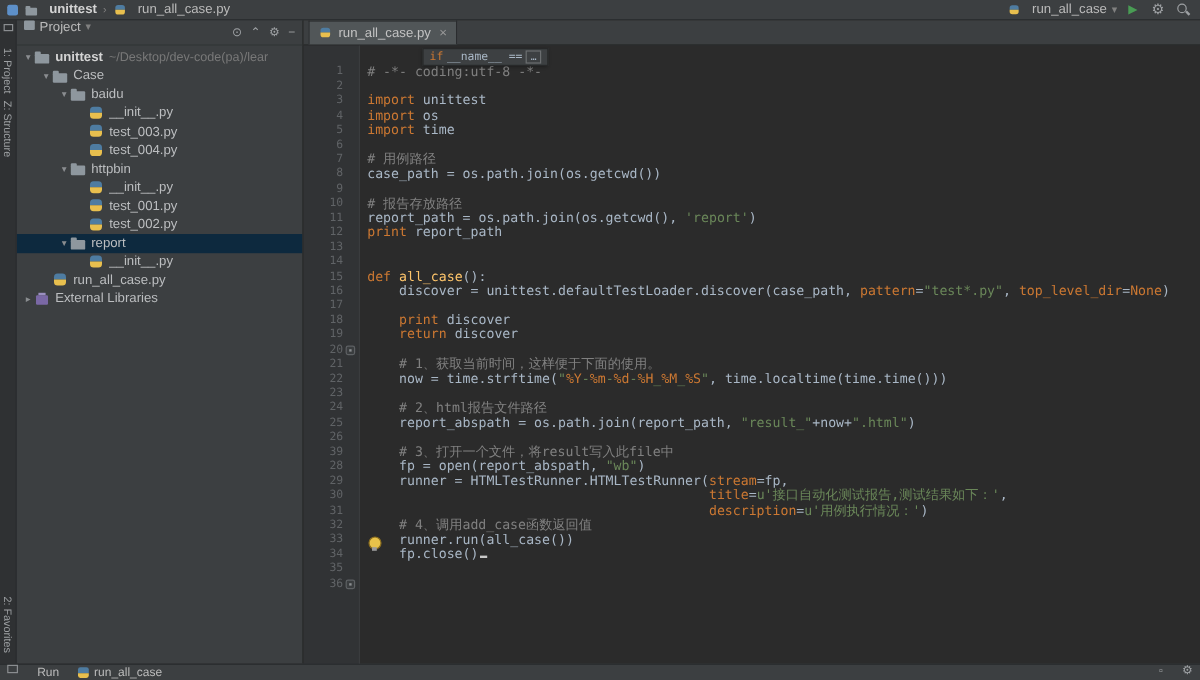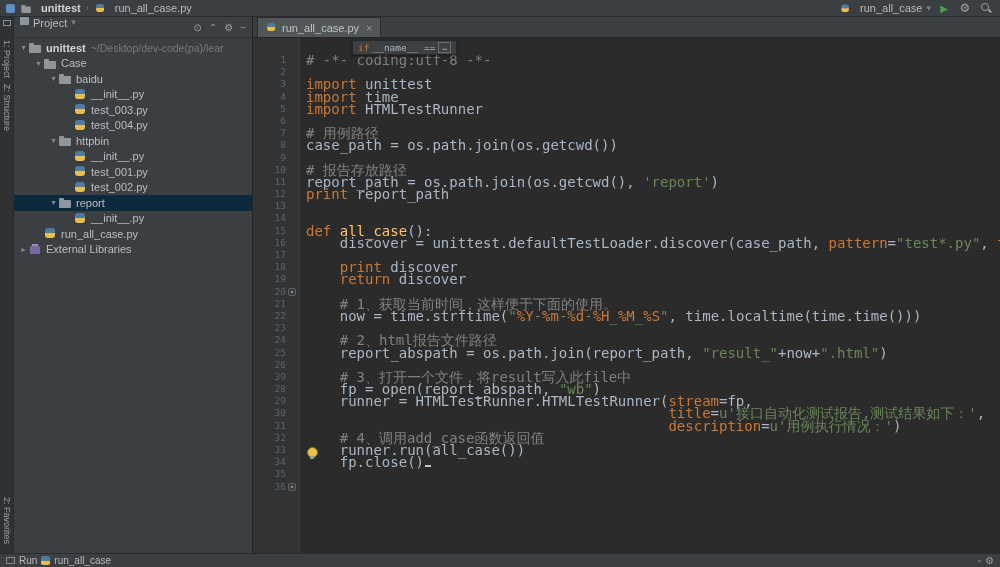--- a/index.html
+++ b/index.html
@@ -62,21 +62,21 @@
     display:flex;align-items:flex-end;padding-left:4px}
   .tab{height:20px;background:#515658;border:1px solid #2a2c2e;border-bottom:none;
     display:flex;align-items:center;gap:4px;padding:0 7px;font-size:11px;color:#c3c3c3}
   .tab .tree-icon{margin-right:0}
   .tab-close{color:#9a9a9a;font-size:11px;margin-left:3px}
   .editor-body{flex:1;display:flex;position:relative;min-height:0}
   .gutter{flex:0 0 47px;background:#313335;border-right:1px solid #3a3c3e;padding-top:16px;text-align:right}
   .ln{height:12.2px;line-height:12.2px;font-family:"DejaVu Sans Mono",monospace;font-size:9.5px;
     color:var(--lnum,#606366);padding-right:13px}
   .code{flex:1;padding:16px 0 0 6px;position:relative;overflow:hidden}
-  .cl{height:12.2px;line-height:12.2px;font-family:"DejaVu Sans Mono",monospace;font-size:14px;
+  .cl{height:12.2px;line-height:12.2px;font-family:"DejaVu Sans Mono",monospace;font-size:11px;
     white-space:pre;color:var(--plain,#a9b7c6)}
   .tk-p{color:var(--plain,#a9b7c6)}
   .tk-k{color:var(--kw,#cc7832)}
   .tk-s{color:var(--str,#6a8759)}
   .tk-c{color:var(--cmt,#808080)}
   .tk-f{color:var(--fn,#ffc66b)}
   .tk-a{color:var(--arg,#cc7832)}
   .tk-e{color:var(--esc,#cc7832)}
   .caret{display:inline-block;width:6px;height:2px;background:#c8c8c8;vertical-align:baseline;margin-left:1px}
 
@@ -88,21 +88,21 @@
   .gutter-marker{position:absolute;left:35px;width:8px;height:8px;border:1px solid #5e6164;
     border-radius:2px;background:#3a3d3f;z-index:4}
   .gutter-marker::after{content:"";position:absolute;left:2px;top:2px;width:2px;height:2px;background:#8a8d90}
   .bulb{position:absolute;left:54px;width:10px;height:13px;z-index:4}
   .bulb::before{content:"";position:absolute;left:0;top:0;width:9px;height:9px;border-radius:50%;
     background:#e8c24a;border:1px solid #8a6d1f}
   .bulb::after{content:"";position:absolute;left:2.5px;top:9px;width:4px;height:3px;background:#9a9a9a}
 
   
   .statusbar{flex:0 0 14px;background:#3c3f41;border-top:1px solid #292b2d;
-    display:flex;align-items:center;gap:4px;padding:0 6px;font-size:10px;color:#bbb}
+    display:flex;gap:16px;padding:0 6px;font-size:10px;color:#bbb}
   .sw-icon{width:9px;height:7px;border:1px solid #8a8d90}
   .sb-group{display:flex;align-items:center;gap:4px}
   .mini-py{position:relative;width:9px;height:9px}
   .mini-py i{position:absolute;left:0;width:9px;height:4.5px}
   .mini-py .a{top:0;background:#4e7ca1;border-radius:2px 2px 0 0}
   .mini-py .b{top:4.5px;background:#e8bf4e;border-radius:0 0 2px 2px}
   .sq{color:#9da0a3;font-size:9px}
 </style>
 </head>
 <body>
@@ -316,22 +316,22 @@
           </div>
         <div class="code">
           <div class="context-chip">
             <span class="tk-k">if</span>
               <span> __name__ == </span>
             <span class="chip-more">…</span>
           </div>
         <div class="cl"><span class="tk-c"># -*- coding:utf-8 -*-</span></div>
             <div class="cl"></div>
             <div class="cl"><span class="tk-k">import</span><span class="tk-p"> unittest</span></div>
+            <div class="cl"><span class="tk-k">import</span><span class="tk-p"> os</span></div>
             <div class="cl"><span class="tk-k">import</span><span class="tk-p"> time</span></div>
-            <div class="cl"><span class="tk-k">import</span><span class="tk-p"> HTMLTestRunner</span></div>
             <div class="cl"></div>
             <div class="cl"><span class="tk-c"># 用例路径</span></div>
             <div class="cl"><span class="tk-p">case_path = os.path.join(os.getcwd())</span></div>
             <div class="cl"></div>
             <div class="cl"><span class="tk-c"># 报告存放路径</span></div>
             <div class="cl"><span class="tk-p">report_path = os.path.join(os.getcwd(), </span><span class="tk-s">'report'</span><span class="tk-p">)</span></div>
             <div class="cl"><span class="tk-k">print</span><span class="tk-p"> report_path</span></div>
             <div class="cl"></div>
             <div class="cl"></div>
             <div class="cl"><span class="tk-k">def </span><span class="tk-f">all_case</span><span class="tk-p">():</span></div>

